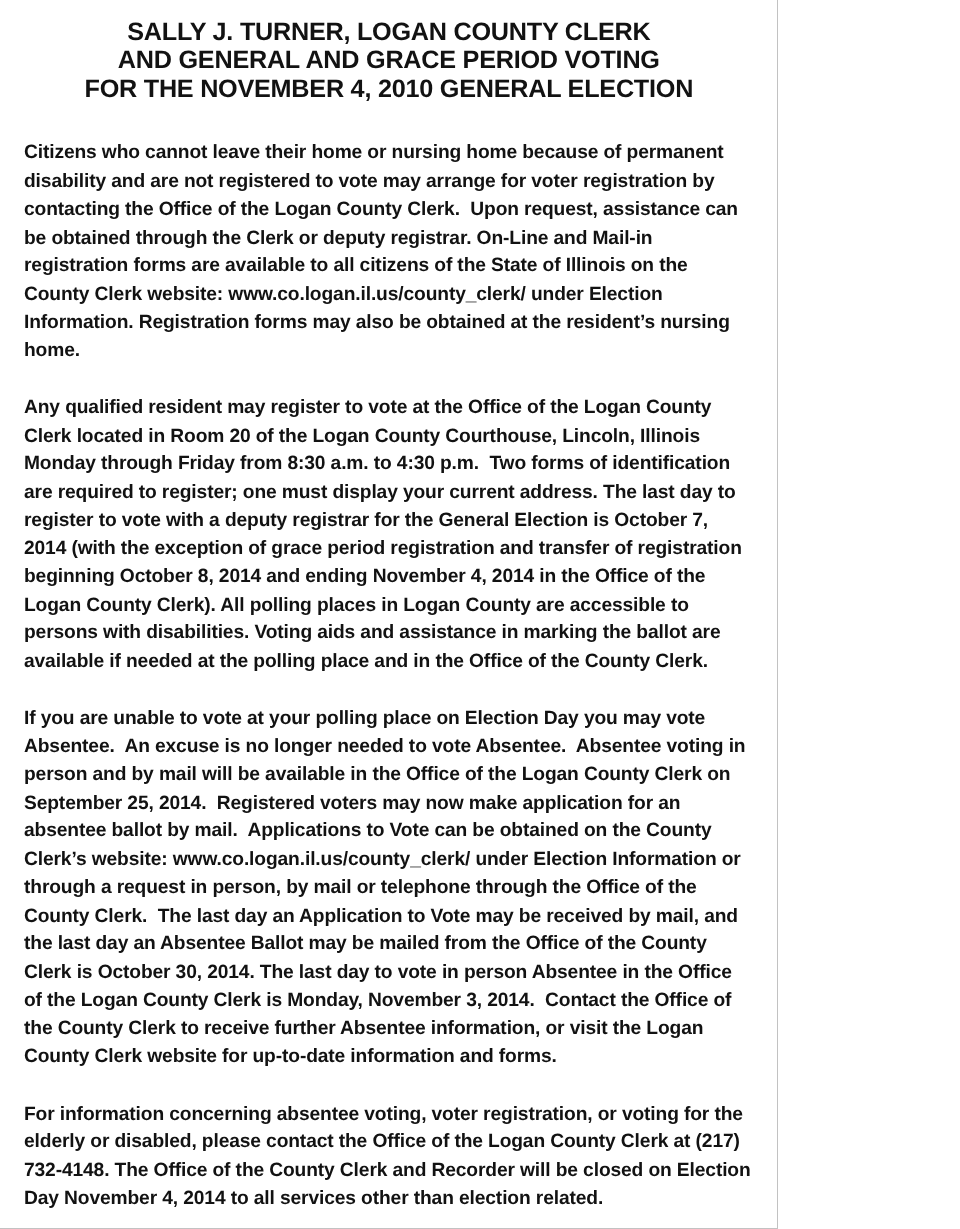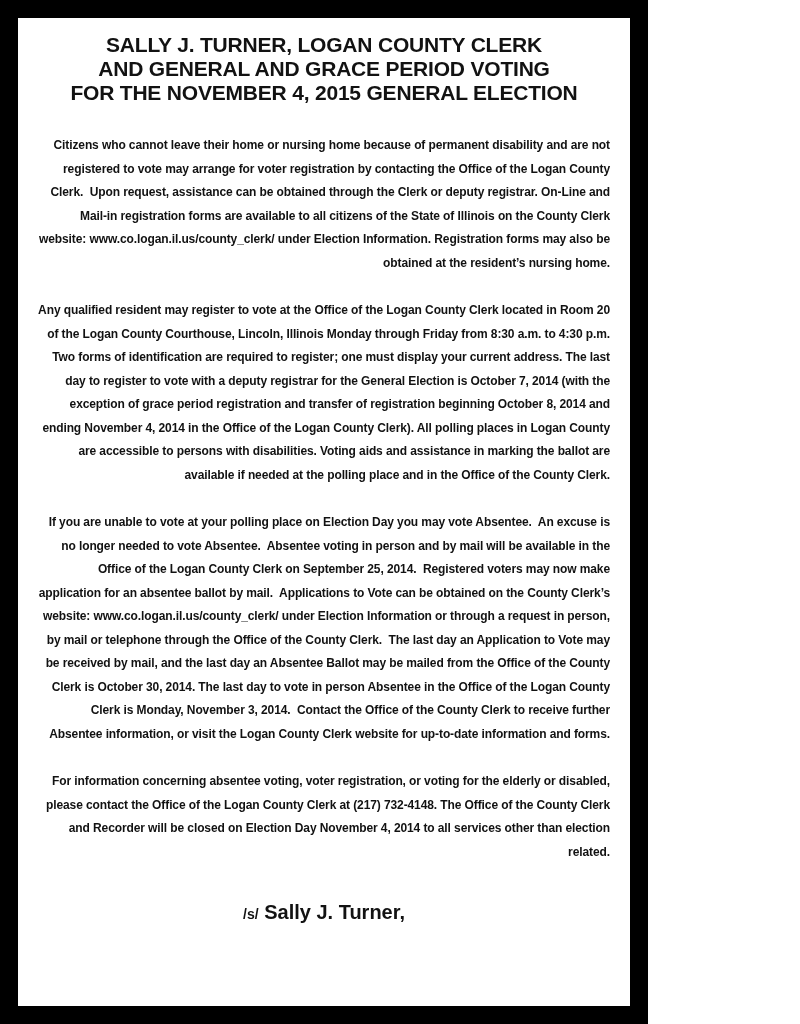--- a/index.html
+++ b/index.html
@@ -5,21 +5,20 @@
   html, body {
     margin: 0;
     padding: 0;
     background: #ffffff;
   }
   .doc-frame {
     width: 648px;
     height: 1024px;
     box-sizing: border-box;
     background: #000000;
-    padding: 18px;
   }
   .doc-page {
     width: 100%;
     height: 100%;
     box-sizing: border-box;
     background: #ffffff;
     padding: 13px 20px 10px 20px;
     overflow: hidden;
     font-family: "Liberation Sans", sans-serif;
     font-weight: bold;
@@ -32,26 +31,26 @@
     letter-spacing: -0.2px;
     margin: 2px 0 0 0;
   }
   .doc-title .title-line {
     white-space: nowrap;
   }
   .doc-body {
     margin-top: 29px;
   }
   .doc-para {
-    font-size: 12px;
+    font-size: 16px;
     line-height: 23.5px;
     letter-spacing: -0.1px;
     margin: 0 0 24px 0;
     white-space: pre-wrap;
-    text-align: right;
+    text-align: left;
   }
   .doc-signature {
     text-align: center;
     font-size: 20px;
     line-height: 23px;
     margin-top: 37px;
   }
   .sig-prefix {
     font-size: 14px;
     vertical-align: baseline;
@@ -59,21 +58,21 @@
 </style>
 </head>
 <body>
 
 <div class="doc-frame">
   <div class="doc-page">
 
     <div class="doc-title">
       <div class="title-line">SALLY J. TURNER, LOGAN COUNTY CLERK</div>
       <div class="title-line">AND GENERAL AND GRACE PERIOD VOTING</div>
-      <div class="title-line">FOR THE NOVEMBER 4, 2015 GENERAL ELECTION</div>
+      <div class="title-line">FOR THE NOVEMBER 4, 2010 GENERAL ELECTION</div>
     </div>
 
     <div class="doc-body">
       <p class="doc-para">Citizens who cannot leave their home or nursing home because of permanent disability and are not registered to vote may arrange for voter registration by contacting the Office of the Logan County Clerk.  Upon request, assistance can be obtained through the Clerk or deputy registrar. On-Line and Mail-in registration forms are available to all citizens of the State of Illinois on the County Clerk website: www.co.logan.il.us/county_clerk/ under Election Information. Registration forms may also be obtained at the resident’s nursing home.</p>
       <p class="doc-para">Any qualified resident may register to vote at the Office of the Logan County Clerk located in Room 20 of the Logan County Courthouse, Lincoln, Illinois Monday through Friday from 8:30 a.m. to 4:30 p.m.  Two forms of identification are required to register; one must display your current address. The last day to register to vote with a deputy registrar for the General Election is October 7, 2014 (with the exception of grace period registration and transfer of registration beginning October 8, 2014 and ending November 4, 2014 in the Office of the Logan County Clerk). All polling places in Logan County are accessible to persons with disabilities. Voting aids and assistance in marking the ballot are available if needed at the polling place and in the Office of the County Clerk.</p>
       <p class="doc-para">If you are unable to vote at your polling place on Election Day you may vote Absentee.  An excuse is no longer needed to vote Absentee.  Absentee voting in person and by mail will be available in the Office of the Logan County Clerk on September 25, 2014.  Registered voters may now make application for an absentee ballot by mail.  Applications to Vote can be obtained on the County Clerk’s website: www.co.logan.il.us/county_clerk/ under Election Information or through a request in person, by mail or telephone through the Office of the County Clerk.  The last day an Application to Vote may be received by mail, and the last day an Absentee Ballot may be mailed from the Office of the County Clerk is October 30, 2014. The last day to vote in person Absentee in the Office of the Logan County Clerk is Monday, November 3, 2014.  Contact the Office of the County Clerk to receive further Absentee information, or visit the Logan County Clerk website for up-to-date information and forms.</p>
       <p class="doc-para">For information concerning absentee voting, voter registration, or voting for the elderly or disabled, please contact the Office of the Logan County Clerk at (217) 732-4148. The Office of the County Clerk and Recorder will be closed on Election Day November 4, 2014 to all services other than election related.</p>
     </div>
 
     <div class="doc-signature">

